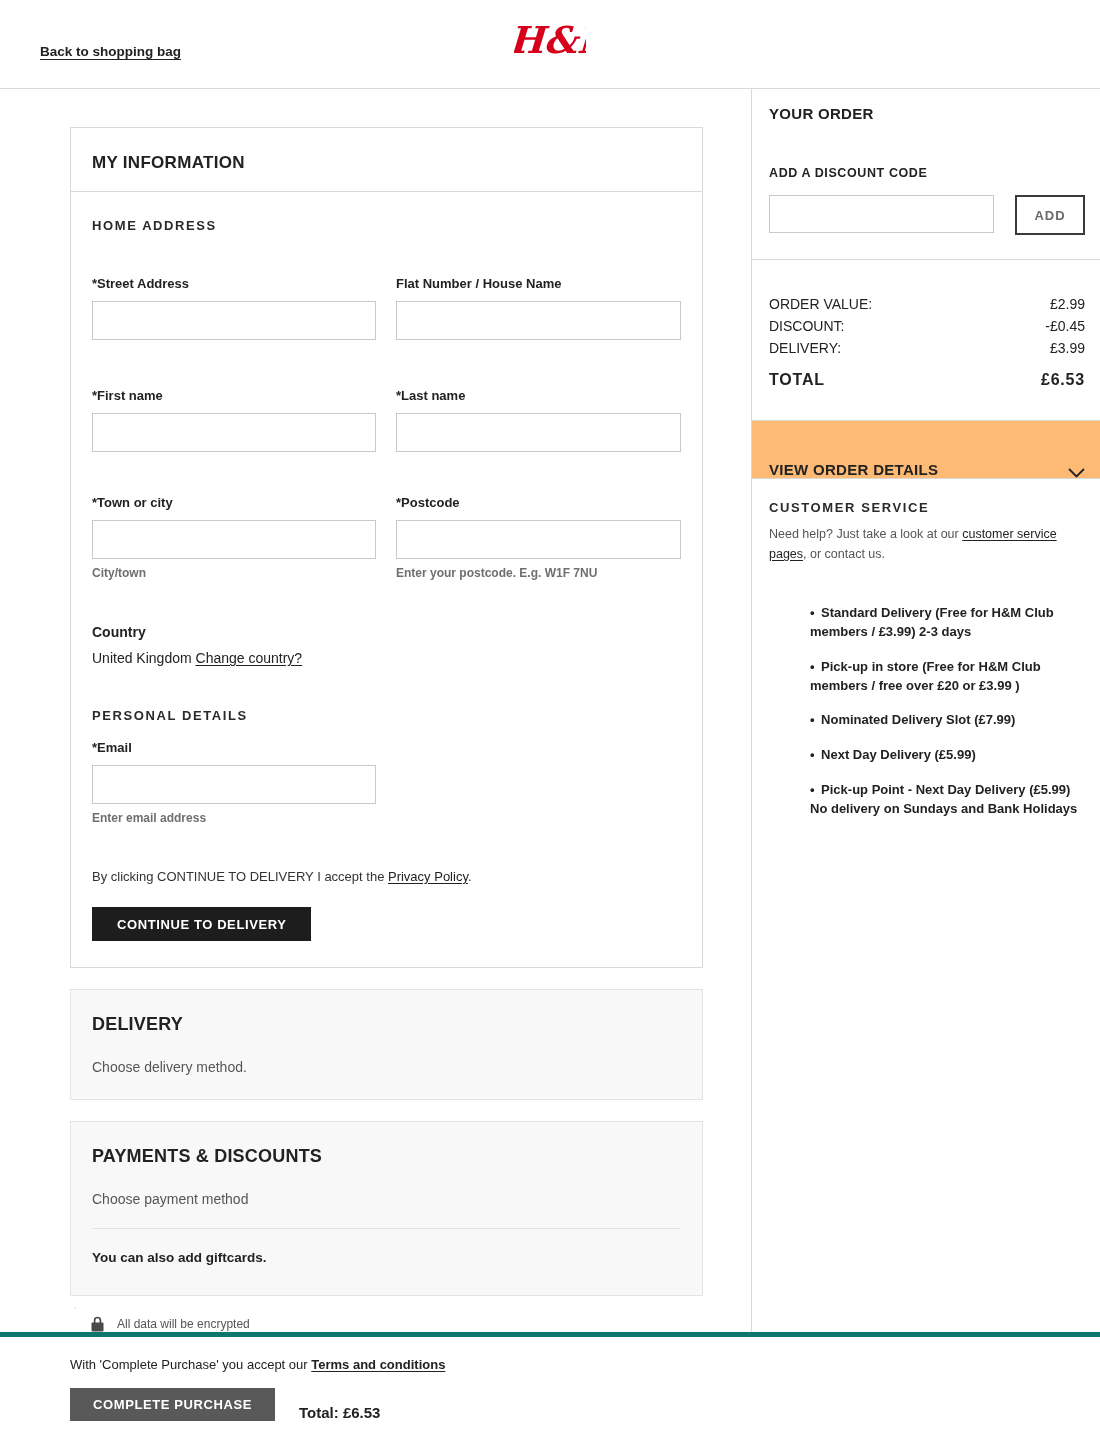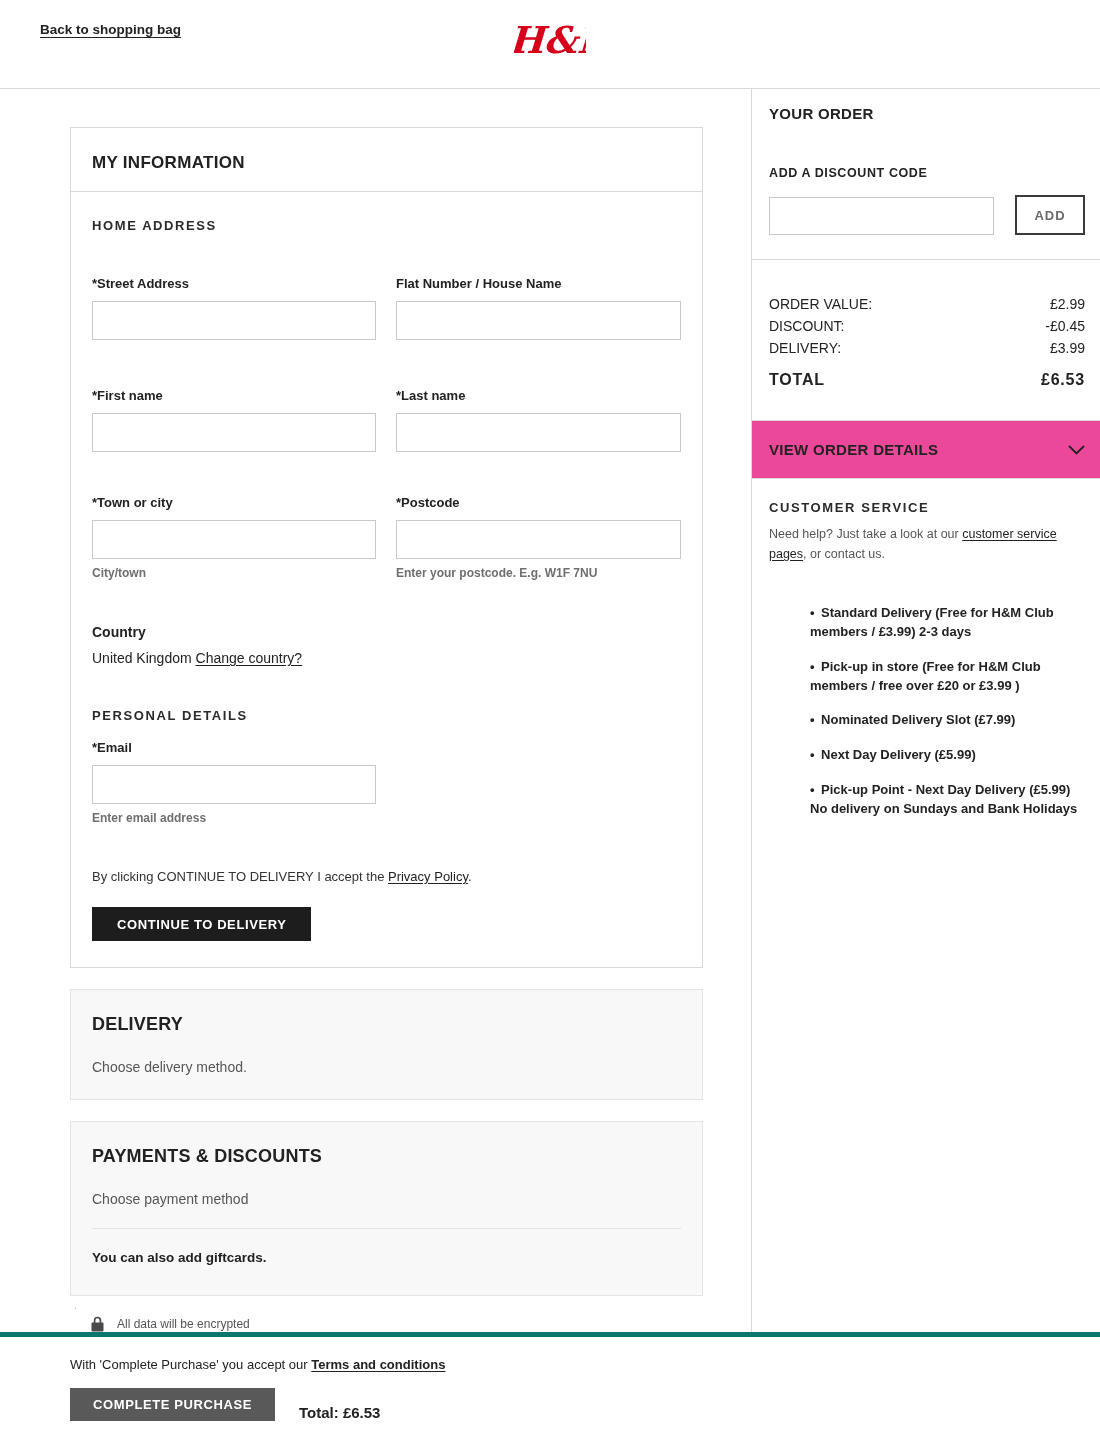--- a/index.html
+++ b/index.html
@@ -14,21 +14,21 @@
   }
   *{box-sizing:border-box;margin:0;padding:0;}
   body{
     width:1100px;height:1443px;margin:0 auto;background:#ffffff;
     font-family:"Liberation Sans","DejaVu Sans",sans-serif;color:var(--text);
     position:relative;overflow:hidden;
   }
   
   .header{height:89px;border-bottom:1px solid var(--border);position:relative;}
   .back-link{
-    position:absolute;left:40px;top:22px;font-size:13.5px;font-weight:bold;
+    position:absolute;left:40px;top:44px;font-size:13.5px;font-weight:bold;
     color:var(--text);text-decoration:underline;text-underline-offset:3px;cursor:pointer;
   }
   .logo{position:absolute;left:50%;top:14px;transform:translateX(-50%);}
   
   .main{display:flex;height:1243px;}
   .main-left{width:751px;padding:0 48px 0 70px;}
   .sidebar{flex:1;border-left:1px solid var(--border);}
   
   .card{border:1px solid var(--border);margin-top:38px;}
   .card-head{padding:25px 21px 18px 21px;border-bottom:1px solid var(--border);}
@@ -60,34 +60,34 @@
   .grey-card-title{font-size:18px;font-weight:bold;letter-spacing:.2px;}
   .grey-card-sub{margin-top:24px;font-size:14px;color:#565656;}
   .grey-divider{border:none;border-top:1px solid var(--border-light);margin:21px 0 0 0;}
   .giftcards{margin-top:21px;font-size:13.5px;font-weight:bold;margin-bottom:6px;}
   .lock-row{display:flex;align-items:center;gap:13px;margin:20px 0 0 21px;}
   .lock-text{font-size:12px;color:#555;}
   
   .sb-pad{padding-left:17px;padding-right:16px;}
   .sb-title{font-size:15px;font-weight:bold;letter-spacing:.3px;padding-top:16px;}
   .discount-label{margin-top:44px;font-size:12.5px;font-weight:bold;letter-spacing:.6px;}
-  .discount-row{display:flex;align-items:flex-end;gap:21px;margin-top:15px;padding-bottom:24px;}
+  .discount-row{display:flex;align-items:flex-start;gap:21px;margin-top:15px;padding-bottom:24px;}
   .discount-input{flex:0 0 225px;height:38px;border:1px solid var(--input-border);font-family:inherit;font-size:14px;padding:0 10px;outline:none;}
   .btn-add{
     width:70px;height:40px;background:#fff;border:2px solid #3a3a3a;color:#6a6a6a;
     font-family:inherit;font-size:13px;font-weight:bold;letter-spacing:1px;cursor:pointer;
   }
   .sb-hr{border:none;border-top:1px solid var(--border);margin:0;}
   .totals{padding-top:33px;}
   .t-row{display:flex;justify-content:space-between;font-size:14px;line-height:22px;}
   .t-total{display:flex;justify-content:space-between;margin-top:12px;padding-bottom:31px;
            font-size:16px;font-weight:bold;letter-spacing:.8px;}
   .view-details{
-    display:flex;justify-content:space-between;align-items:center;height:57px;
-    cursor:pointer;background:#ec4899;width:100%;border:none;font-family:inherit;
+    display:flex;justify-content:space-between;align-items:flex-end;height:57px;
+    cursor:pointer;background:#fdba74;width:100%;border:none;font-family:inherit;
   }
   .view-details-label{font-size:15px;font-weight:bold;letter-spacing:.3px;color:var(--text);}
   .cs{padding-top:21px;}
   .cs-para{margin-top:9px;font-size:12.5px;color:#555;line-height:1.6;max-width:305px;}
   .cs-list{list-style:none;margin-top:40px;padding-left:41px;}
   .cs-list li{font-size:13px;font-weight:bold;line-height:1.45;margin-bottom:16px;max-width:280px;}
   .cs-list li::before{content:"\2022\2002";}
   
   .footer{height:111px;border-top:5px solid #0f766e;padding-left:70px;}
   .terms-line{margin-top:20px;font-size:13px;}

